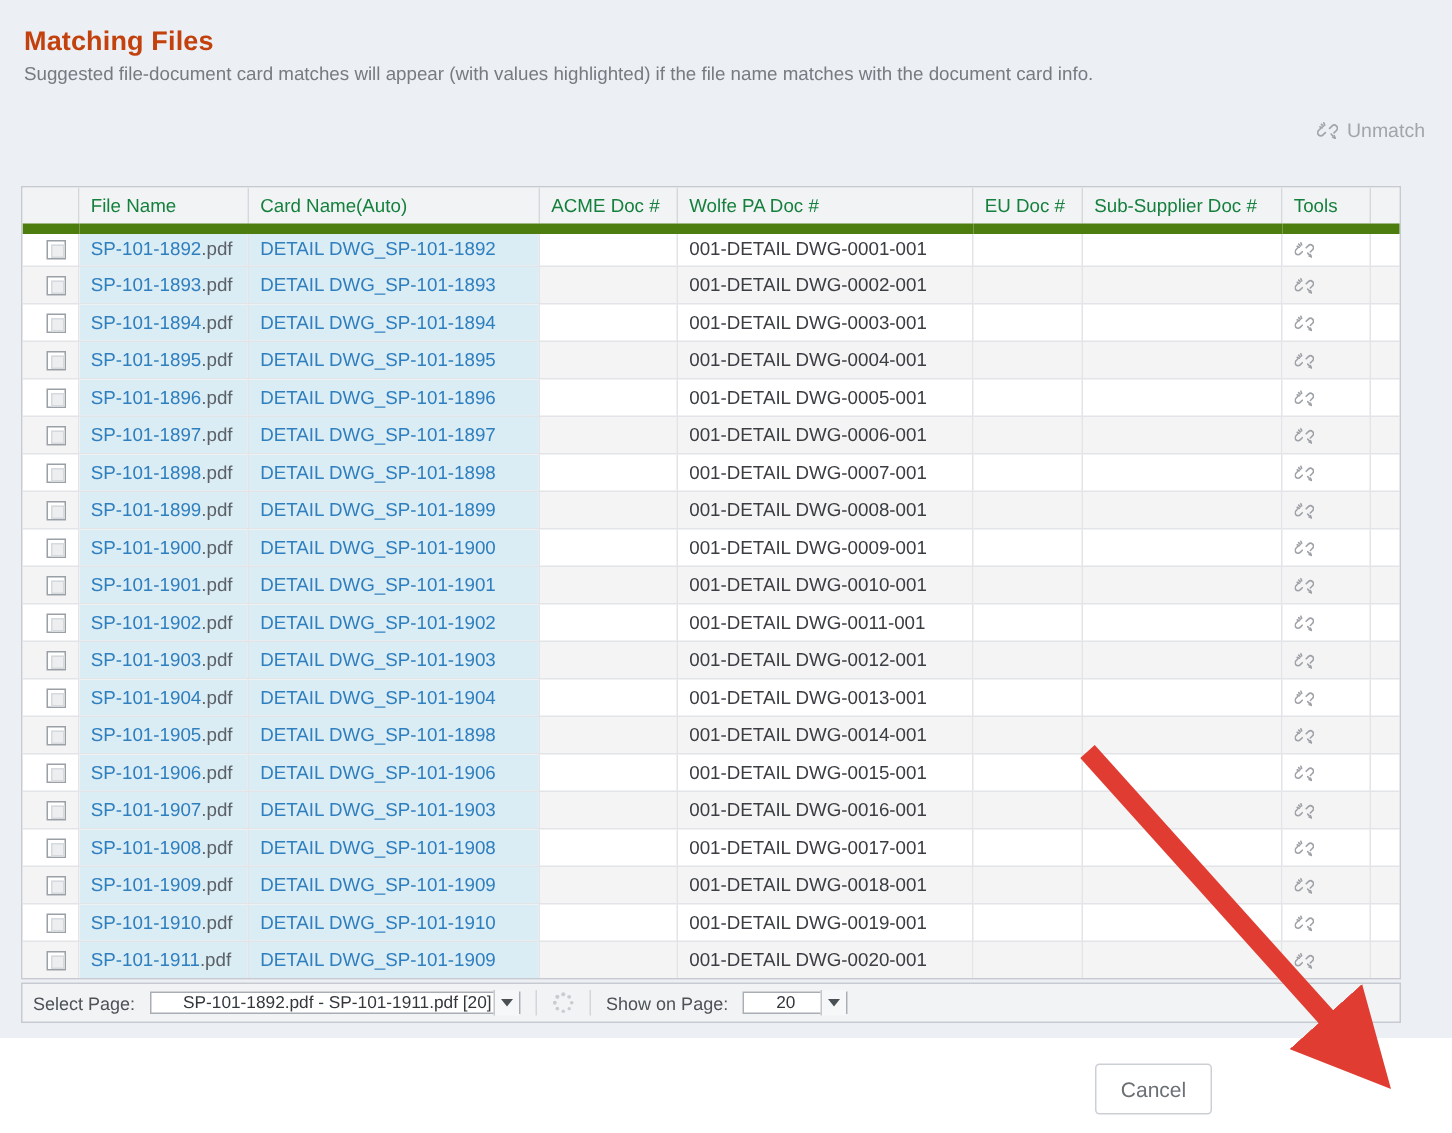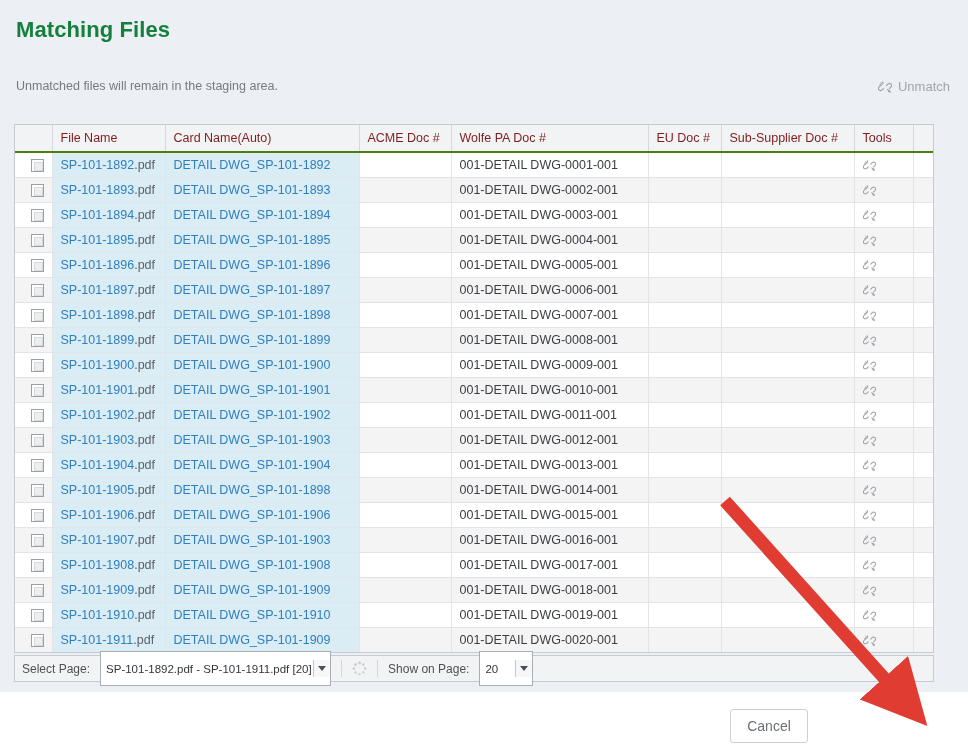--- a/index.html
+++ b/index.html
@@ -22,23 +22,23 @@
     position: absolute;
     left: 0; top: 0;
     width: 968px; height: 692px;
     background: #eceff4;
   }
 
   
   .page-title {
     position: absolute;
     left: 16px; top: 17px;
-    font-size: 22px;
+    font-size: 18px;
     font-weight: bold;
-    color: #15803d;
+    color: #c2410c;
     letter-spacing: .1px;
   }
   .subtitle-1 {
     position: absolute;
     left: 16px; top: 42px;
     font-size: 12.5px;
     color: #777b80;
   }
   .subtitle-2 {
     position: absolute;
@@ -74,26 +74,26 @@
   }
   table.grid {
     border-collapse: collapse;
     width: 100%;
     table-layout: fixed;
     font-size: 12.5px;
   }
   table.grid th {
     background: #f2f3f5;
     border-right: 1px solid #d4d7dc;
-    border-bottom: 2px solid #4d7c0f;
+    border-bottom: 7px solid #4d7c0f;
     height: 27px;
     padding: 0 0 0 8px;
     text-align: left;
     font-weight: normal;
-    color: #7f1d1d;
+    color: #15803d;
     font-size: 12.5px;
     white-space: nowrap;
     overflow: hidden;
   }
   table.grid td {
     border-right: 1px solid #e2e4e8;
     border-bottom: 1px solid #e2e4e8;
     height: 25px;
     padding: 0 0 0 8px;
     color: #3a3d42;
@@ -154,25 +154,26 @@
     align-items: center;
     padding: 0 7px;
     gap: 10px;
     font-size: 12px;
     color: #4d5256;
   }
   .pagebar .lbl { white-space: nowrap; color: #4d5256; }
   .sel {
     display: inline-flex;
     align-items: center;
-    height: 35px;
+    height: 15px;
     border: 1px solid #a9aeb4;
     background: #ffffff;
     font-size: 11.5px;
     color: #33373b;
+    padding-left: 16px;
   }
   .sel .val {
     padding: 0 5px;
     white-space: nowrap;
     overflow: hidden;
   }
   .sel .arrow {
     width: 17px;
     height: 17px;
     border-left: 1px solid #c3c7cc;
@@ -230,21 +231,21 @@
   }
 </style>
 </head>
 <body>
 
 <div id="root">
 
   <div class="panel">
 
     <div class="page-title">Matching Files</div>
-    <div class="subtitle-2">Unmatched files will remain in the staging area.</div>
+    <div class="subtitle-1">Suggested file-document card matches will appear (with values highlighted) if the file name matches with the document card info.</div>
 
     <div class="unmatch">
       <span class="ico">
         <svg viewBox="0 0 16 16" width="14" height="14" fill="none" stroke="#a2a6ab" stroke-width="1.3" stroke-linecap="round">
           <path d="M6.4 9.6 4.6 11.4a2.4 2.4 0 0 1-3.4-3.4l1.8-1.8"></path>
           <path d="M9.6 6.4l1.8-1.8a2.4 2.4 0 0 1 3.4 3.4l-1.8 1.8"></path>
           <path d="M5.2 2.2 5.9 4"></path>
           <path d="M2.2 5.2 4 5.9"></path>
           <path d="M13.8 13.8 13.1 12"></path>
           <path d="M12 13.1 13.8 13.8"></path>

